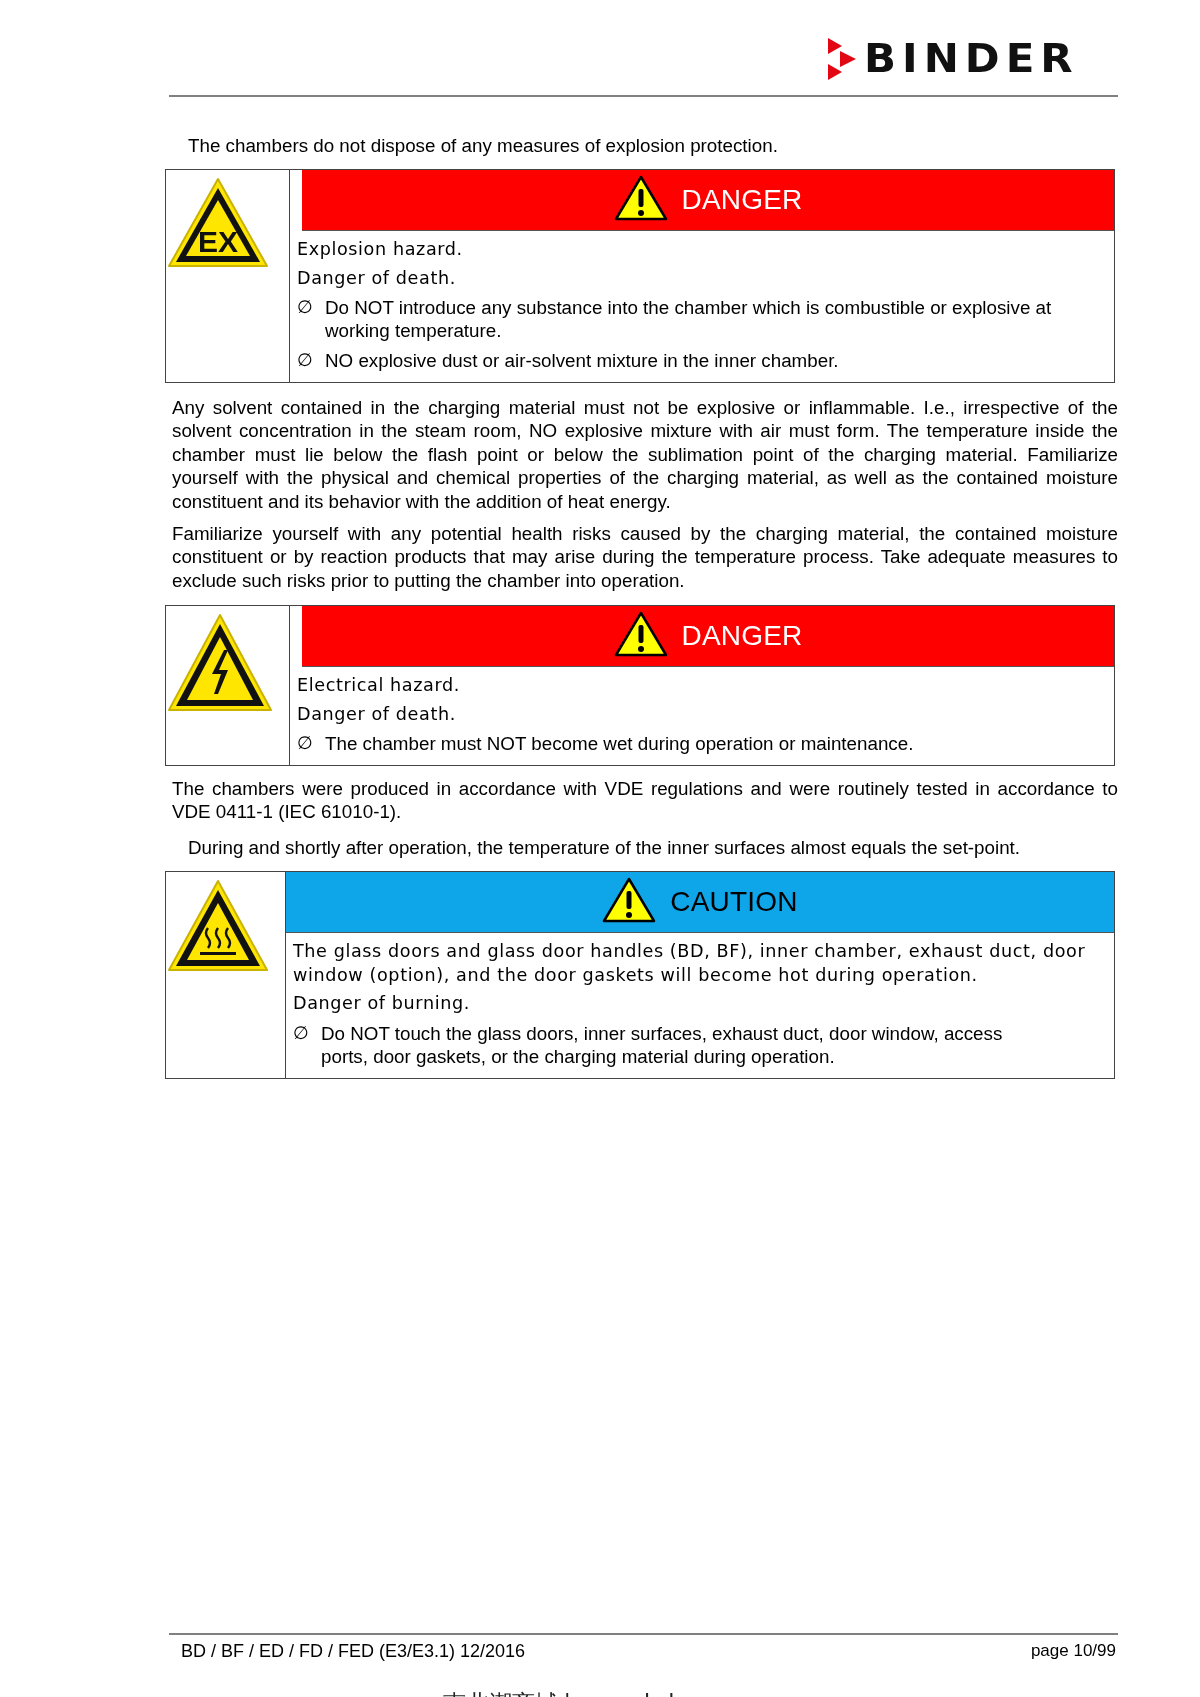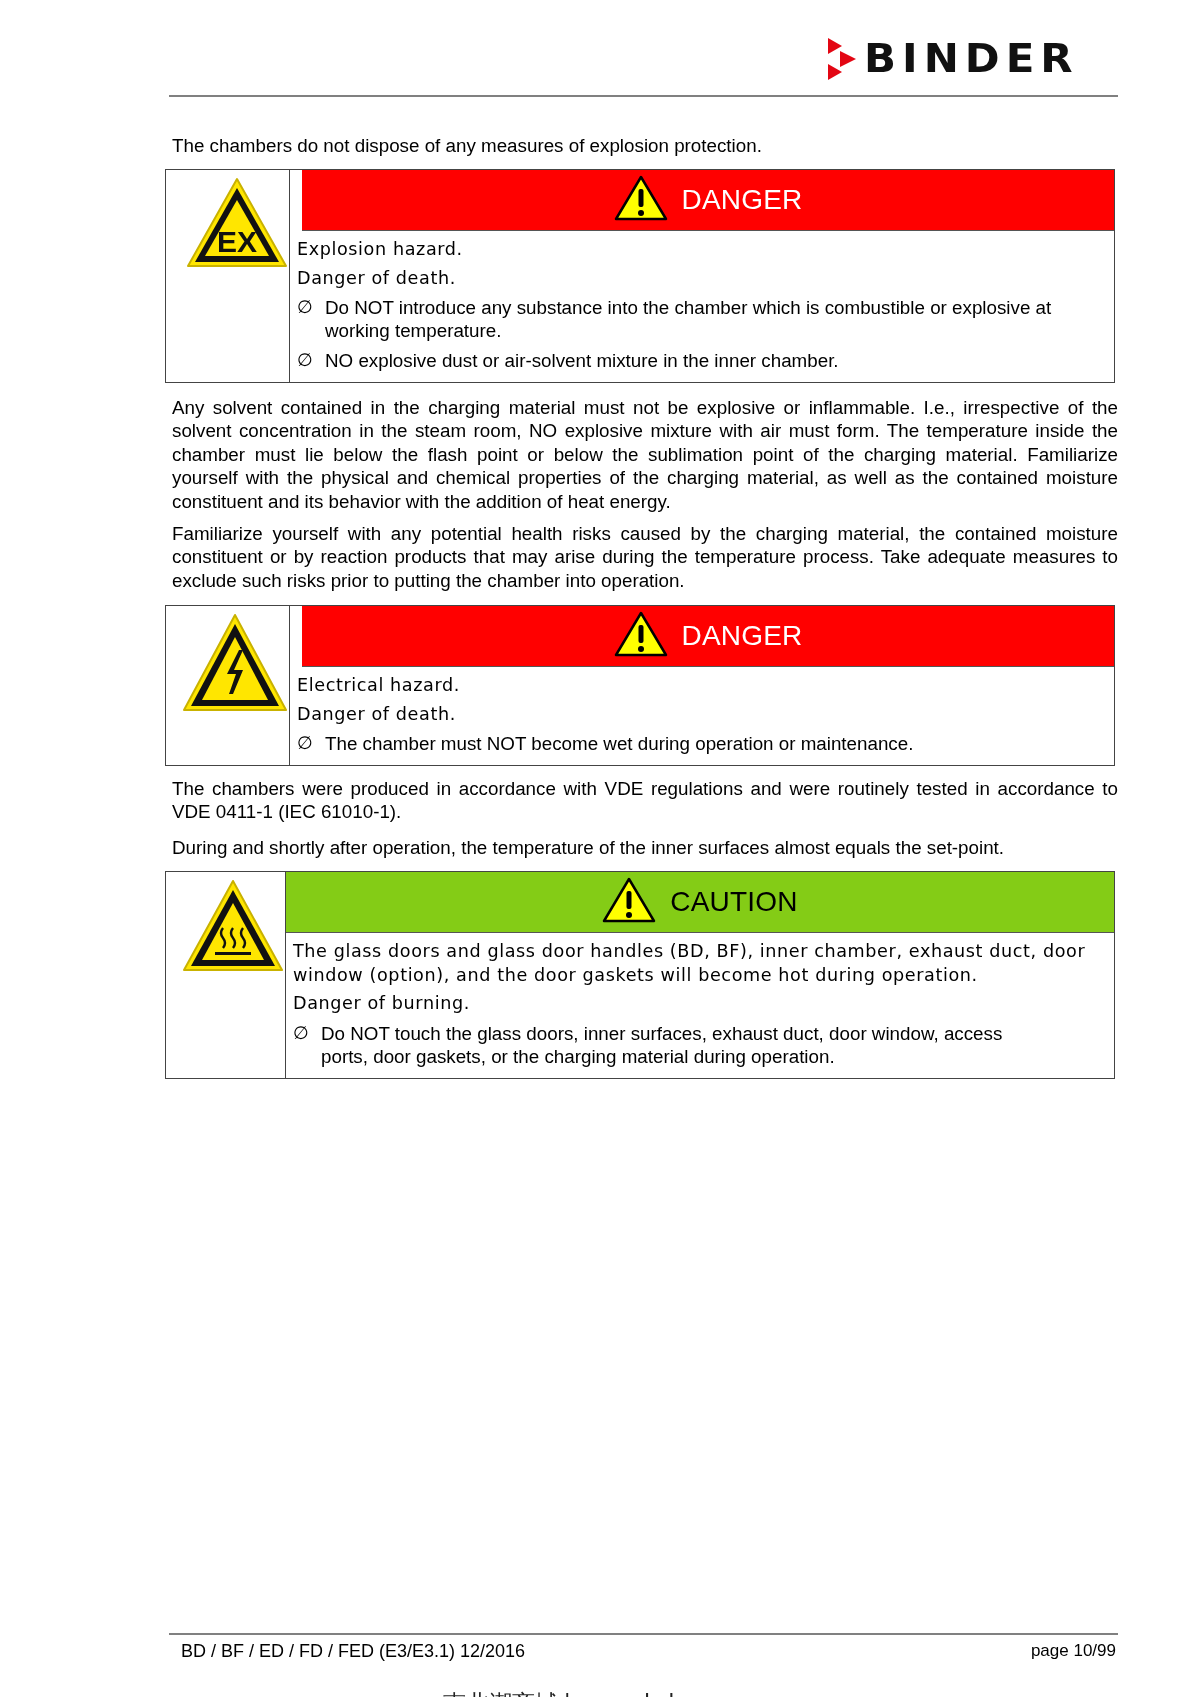--- a/index.html
+++ b/index.html
@@ -5,28 +5,28 @@
   html, body { margin:0; padding:0; background:#ffffff; }
   body { width:1200px; height:1697px; position:relative; overflow:hidden;
          font-family:"Liberation Sans", sans-serif; color:#000; }
   .abs { position:absolute; }
   .logo { left:828px; top:38px; width:292px; height:42px; display:flex; align-items:center; }
   .logo-mark { width:30px; height:42px; position:relative; }
   .logo-text { font-family:"DejaVu Sans", sans-serif; font-weight:bold; font-size:42px;
                letter-spacing:6px; color:#111; line-height:42px; margin-left:6px; transform:scaleY(0.92); }
   .hline { left:169px; width:949px; height:2px; background:#808080; }
   .para { left:172px; width:946px; font-size:18.8px; line-height:23.4px; text-align:justify; }
-  .para.nojust { text-align:left; }
+  .para.nojust { text-align:left;margin-left:16px; }
   table.warn { position:absolute; left:165px; width:950px; border-collapse:collapse; }
   table.warn td { border:1.2px solid #444; padding:0; vertical-align:top; }
-  td.pict { width:123px; text-align:right; }
+  td.pict { width:123px; text-align:left; }
   .hdr { height:60px; display:flex; align-items:center; justify-content:center;
          border-bottom:1.2px solid #555; }
   .hdr.danger { background:#ff0000; color:#fff;margin-left:12px; }
-  .hdr.caution { background:#84cc16; color:#000; }
+  .hdr.caution { background:#0ea5e9; color:#000; }
   .hdr .signal { font-size:28px; margin-left:14px; letter-spacing:0.2px; }
   .body { padding:5px 8px 6px 7px; }
   .mono { font-family:"DejaVu Sans", sans-serif; font-size:17.6px; line-height:23.5px; letter-spacing:0.6px; margin:2px 0 5px 0; }
   .bullet { display:flex; font-size:18.8px; line-height:23.4px; margin:6px 0 4px 0; }
   .bullet .sym { width:28px; flex:none; font-size:18px; }
   .footer-wm { left:0; width:1200px; top:1688px; text-align:center; font-size:23px; color:#222; }
   .footer-left { left:181px; top:1641px; font-size:18px; }
   .footer-right { right:84px; top:1641px; font-size:17px; }
 </style>
 </head>

